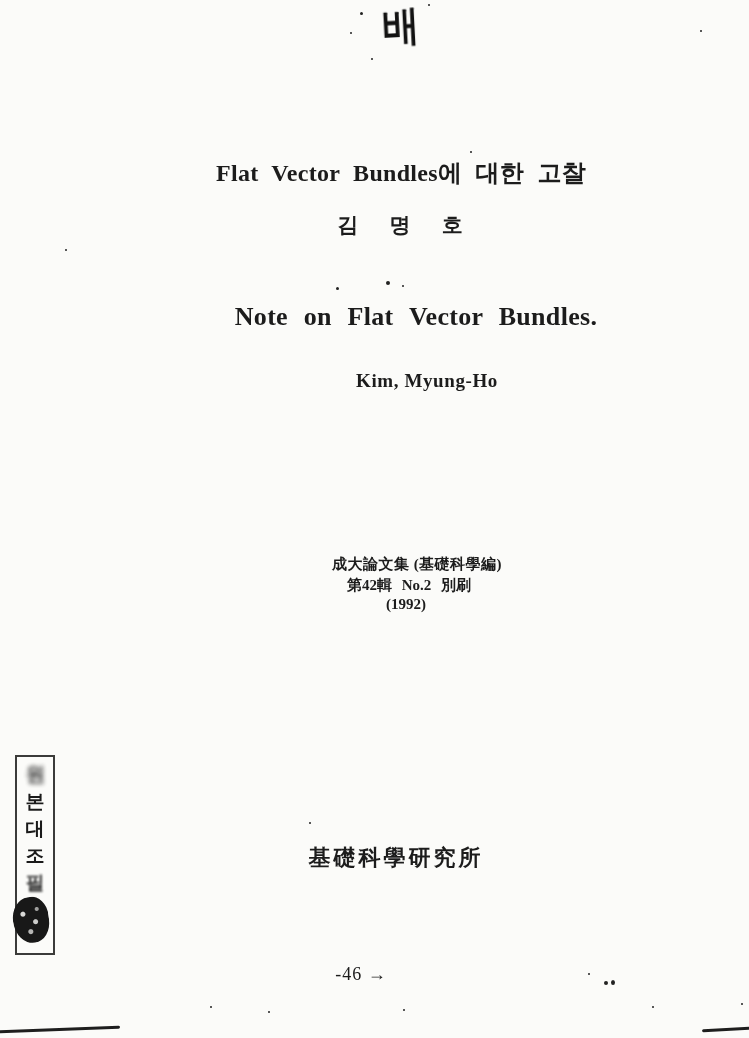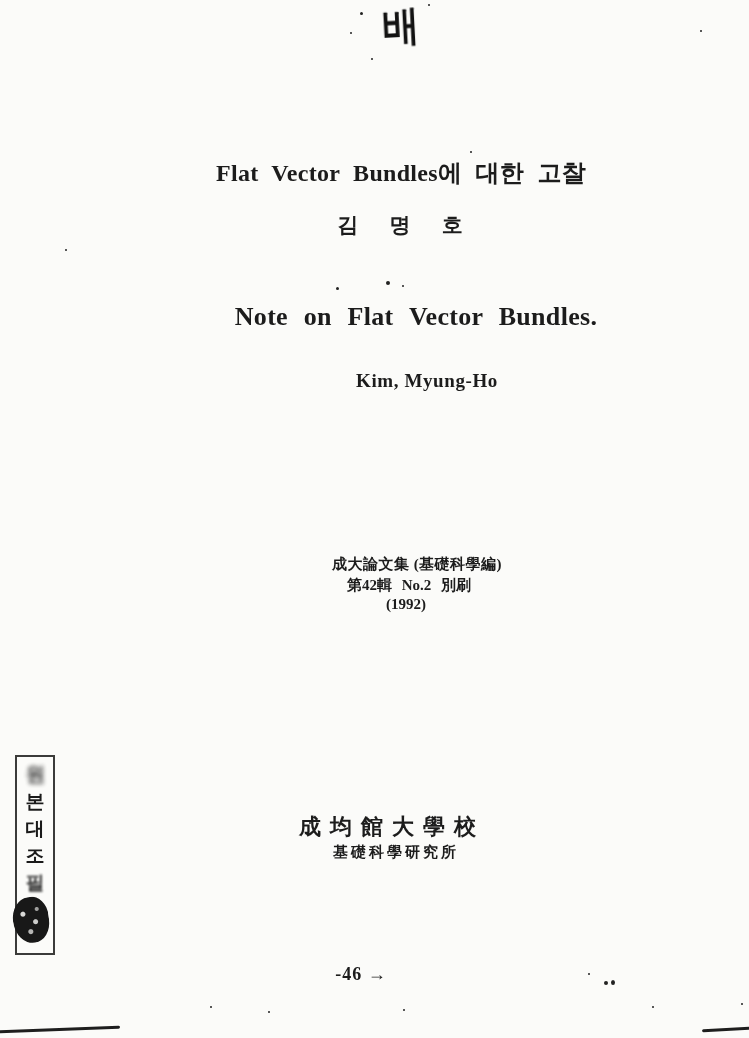--- a/index.html
+++ b/index.html
@@ -32,23 +32,23 @@
   .author-ko{top:211px;left:50px;font-size:21px;font-weight:bold;word-spacing:26px;}
   .date-line{top:245px;left:42px;font-size:15px;font-weight:bold;word-spacing:4px;letter-spacing:0.5px;}
   .title-en{top:302px;left:66px;font-size:26px;font-weight:bold;word-spacing:9px;letter-spacing:0.3px;}
   .author-en{top:370px;left:77px;font-size:19px;font-weight:bold;letter-spacing:0.6px;}
 
   .pub-line1{top:555px;left:67px;font-size:15px;font-weight:bold;letter-spacing:0.5px;}
   .pub-line2{top:576px;left:59px;font-size:15px;font-weight:bold;word-spacing:6px;}
   .pub-line3{top:596px;left:56px;font-size:15px;font-weight:bold;}
 
   .inst-line1{top:812px;left:42px;font-size:22px;font-weight:bold;letter-spacing:9px;}
-  .inst-line2{top:843px;left:46px;font-size:15px;font-weight:bold;letter-spacing:3px;}
+  .inst-line2{top:843px;left:46px;font-size:22px;font-weight:bold;letter-spacing:3px;}
 
-  .page-num{top:964px;left:11px;font-size:18px;font-weight:bold;letter-spacing:1px;}
+  .page-num{top:964px;left:11px;font-size:18px;font-weight:normal;letter-spacing:1px;}
 
   
   .stamp{
     left:15px;top:755px;
     width:40px;height:200px;
     border:2px solid rgba(25,25,25,0.85);
     box-sizing:border-box;
     display:flex;flex-direction:column;align-items:center;
     padding-top:4px;
     filter:blur(0.3px);
@@ -88,21 +88,20 @@
   <div class="abs centered title-ko">Flat Vector Bundles에 대한 고찰</div>
   <div class="abs centered author-ko">김 명 호</div>
 
   <div class="abs centered title-en">Note on Flat Vector Bundles.</div>
   <div class="abs centered author-en">Kim, Myung-Ho</div>
 
   <div class="abs centered pub-line1">成大論文集 (基礎科學編)</div>
   <div class="abs centered pub-line2">第42輯 No.2 別刷</div>
   <div class="abs centered pub-line3">(1992)</div>
 
-  <div class="abs centered inst-line1">成均館大學校</div>
   <div class="abs centered inst-line2">基礎科學研究所</div>
 
   <div class="abs centered page-num">-46 →</div>
 
   <div class="abs stamp">
     <span class="stamp-char smudged">원</span>
     <span class="stamp-char">본</span>
     <span class="stamp-char">대</span>
     <span class="stamp-char">조</span>
     <span class="stamp-char partial">필</span>

